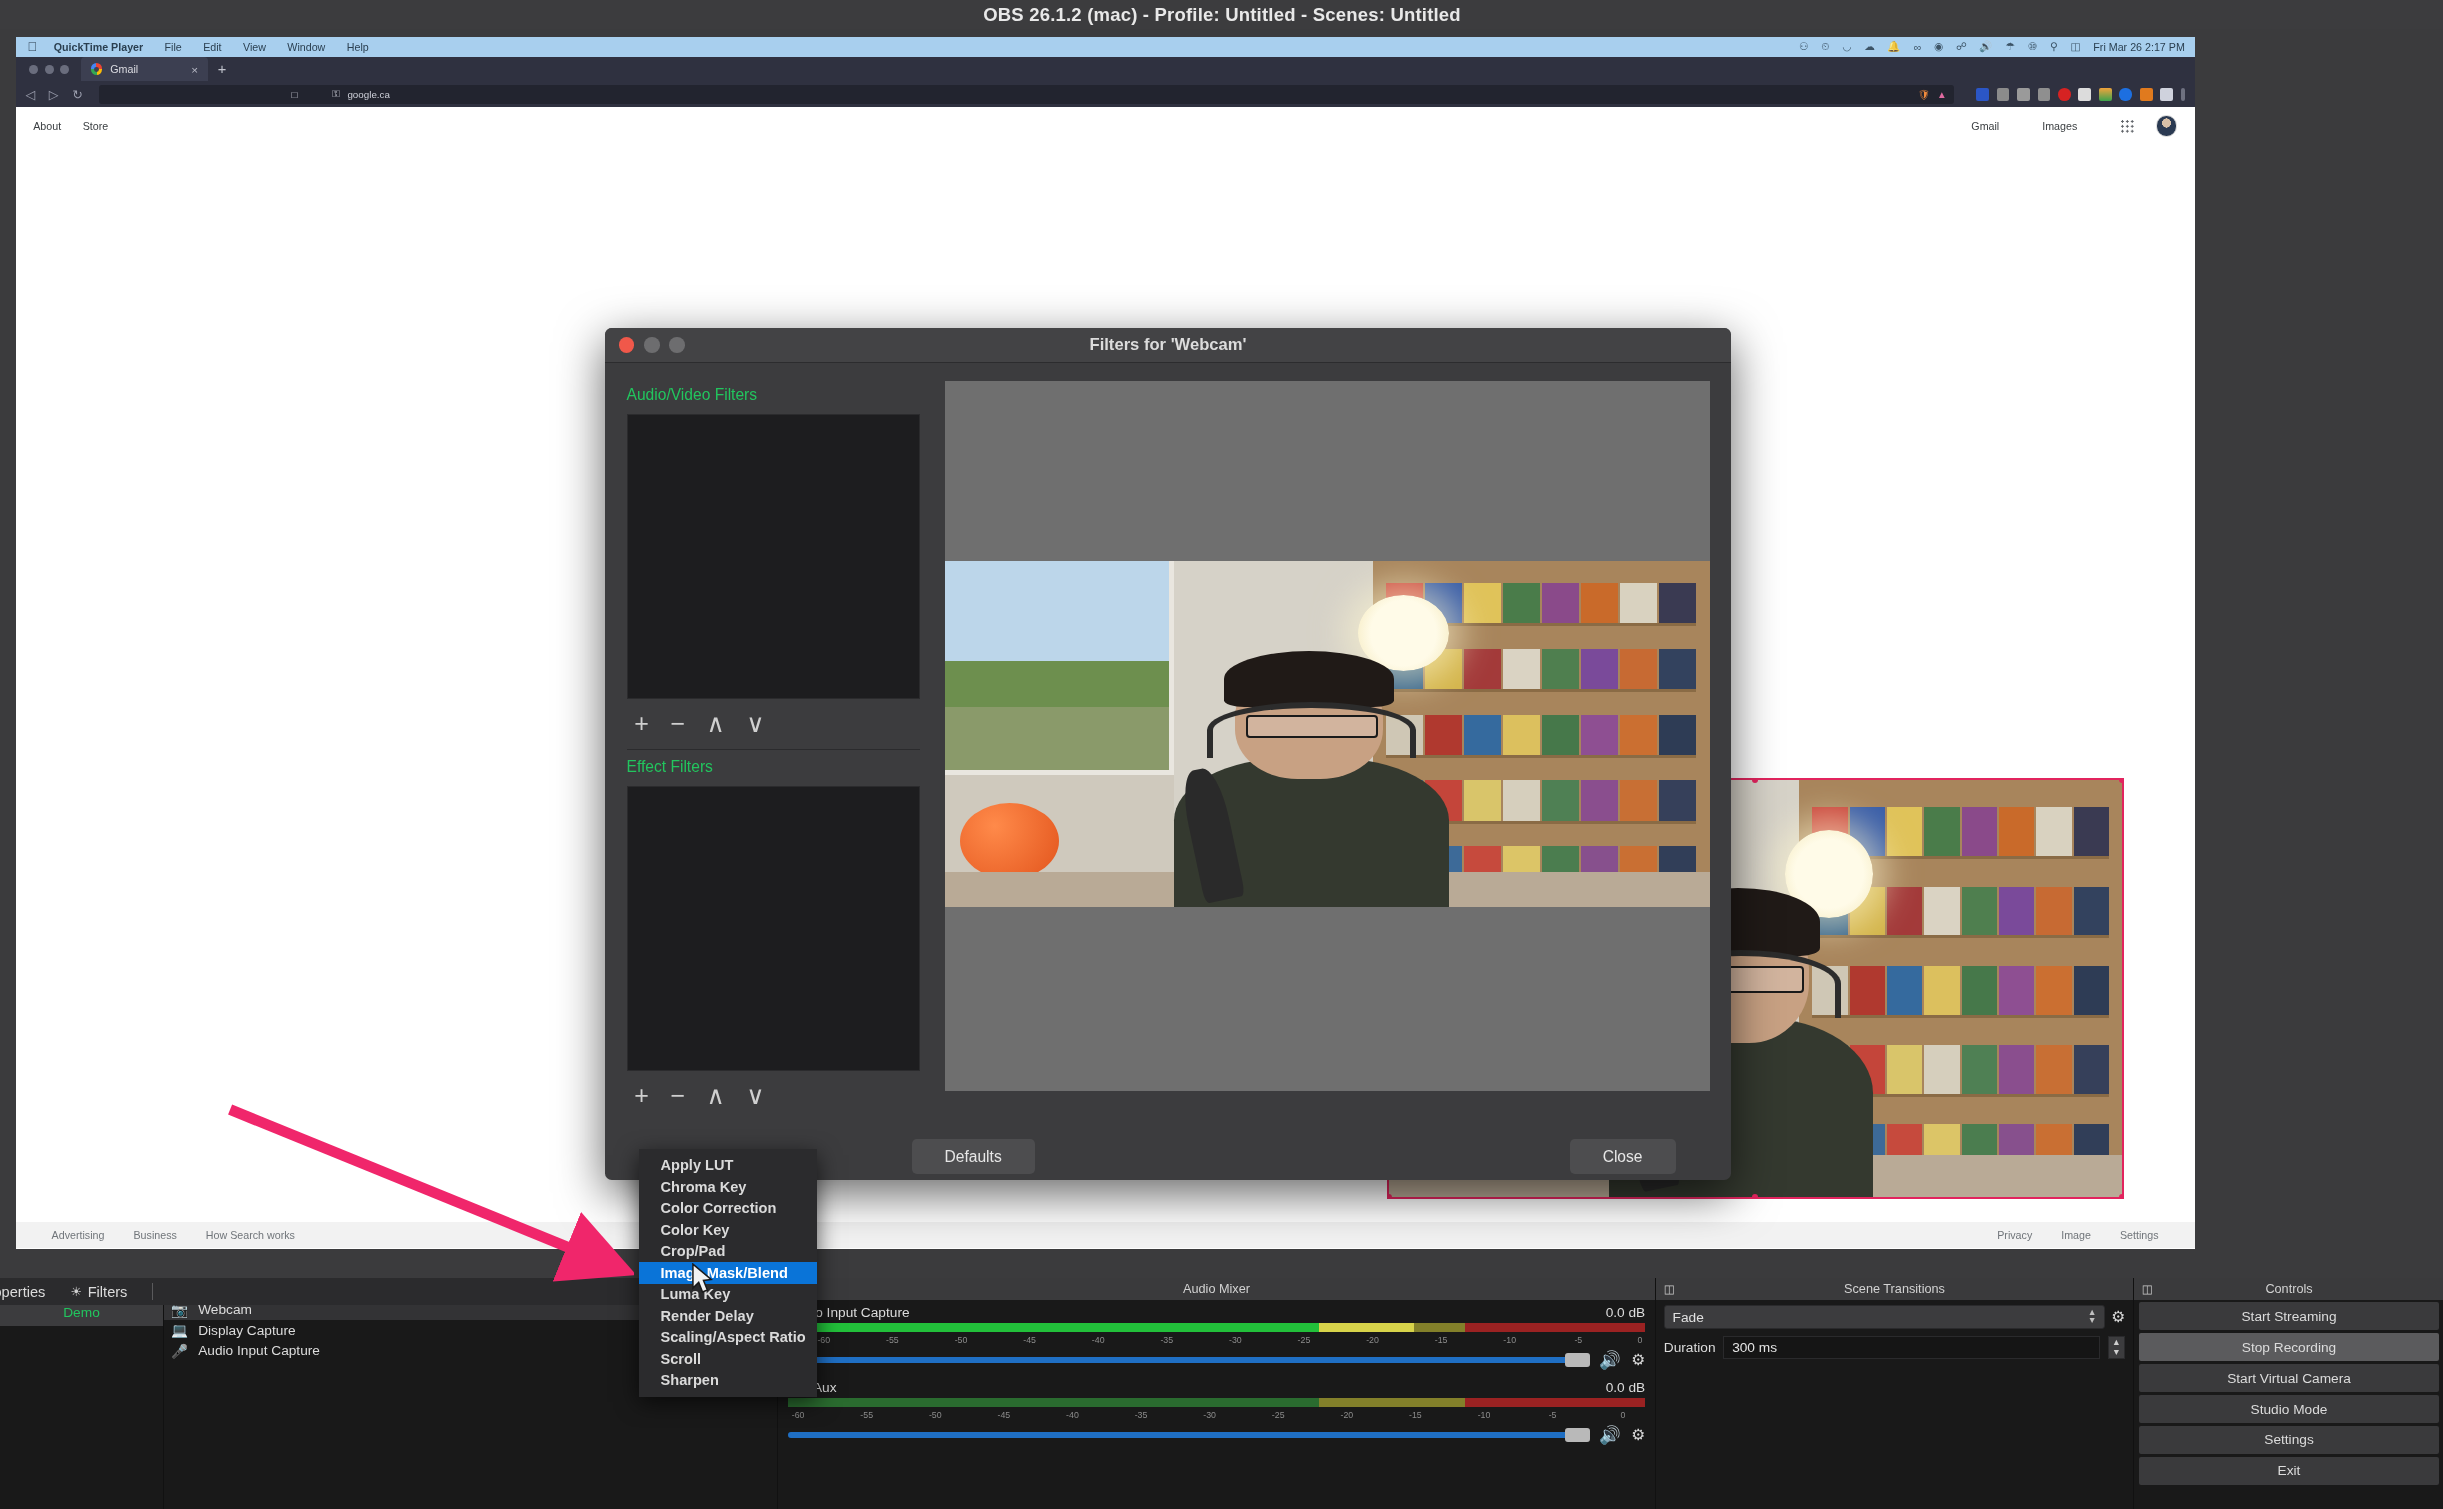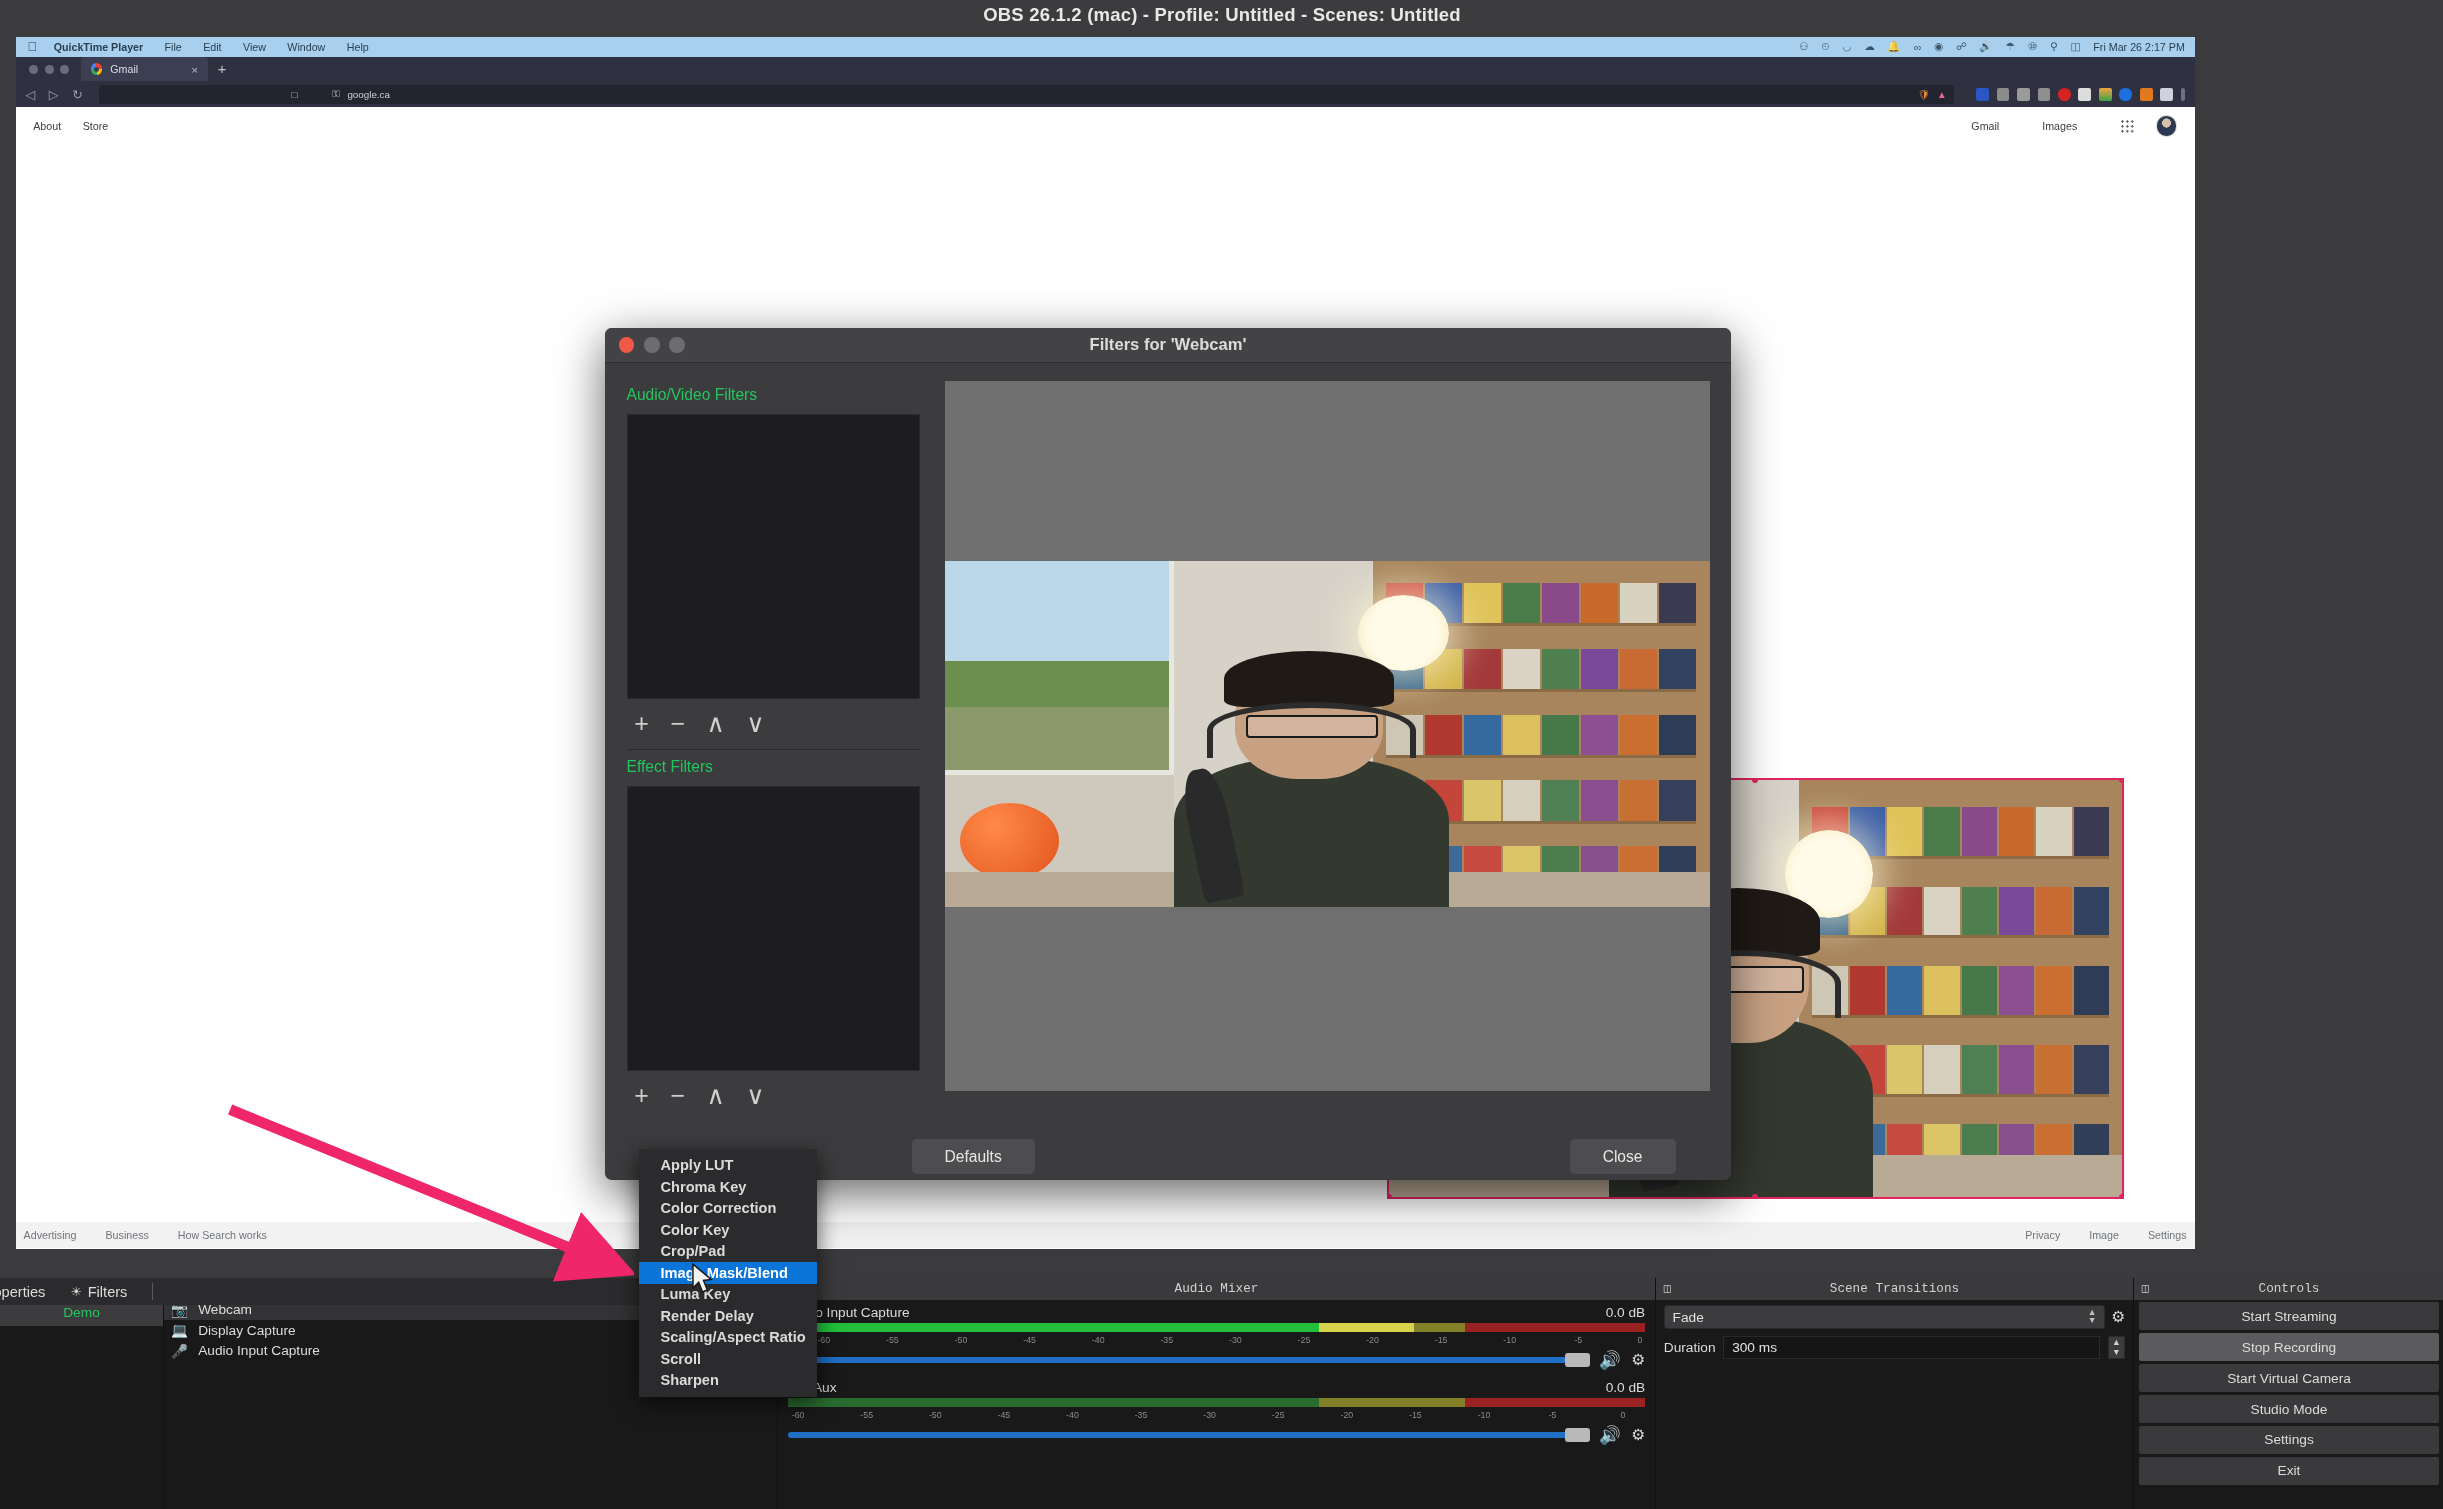--- a/index.html
+++ b/index.html
@@ -83,21 +83,21 @@
   .glogo{ position:absolute; left:50%; top:218px; transform:translateX(-50%);
     font-size:73px; letter-spacing:-2.9px; font-family:"Liberation Sans", sans-serif; }
   .glogo b{ font-weight:normal; }
   .gsearch{ position:absolute; left:50%; top:312px; transform:translateX(-50%);
     width:780px; height:21.5px; border-bottom:1px solid #e3e3e3;
     display:flex; align-items:center; justify-content:space-between;
     font-size:10.7px; color:#9aa0a6; padding:0 9.8px; }
   .gfooter{ position:absolute; left:0; bottom:0; width:100%; background:#f2f2f2; }
   .gf-row1{ height:26px; display:flex; align-items:center; padding:0 26px;
     font-size:10.7px; color:#70757a; border-bottom:1px solid #e4e4e4; }
-  .gf-row2{ height:26px; display:flex; align-items:center; padding:0 8px; font-size:10.7px; color:#70757a; }
+  .gf-row2{ height:26px; display:flex; align-items:center; padding:0 36px; font-size:10.7px; color:#70757a; }
   .gf-row2 a{ margin-right:29px; color:#70757a; text-decoration:none; }
   .gf-right{ margin-left:auto; display:flex; }
   .gf-right a{ margin-left:29px; margin-right:0; }
 
   
   .obs-canvas-cam{
     position:absolute; left:1389px; top:780px; width:733px; height:417px;
     overflow:hidden; outline:2px solid #e2245e;
   }
   .cam-handle{ position:absolute; width:6.8px; height:6.8px; background:#e2245e; border-radius:50%; }
@@ -178,21 +178,21 @@
   
   .arrow{ position:absolute; left:224px; top:1092px; width:410px; height:195px; z-index:70; pointer-events:none; }
 
   
   .cursor{ position:absolute; left:691px; top:1263px; z-index:90; }
 
   
   .docks{ position:absolute; left:0; top:1278px; width:2444px; height:232px; background:#2b2b2d; display:flex; }
   .dock{ display:flex; flex-direction:column; }
   .dock-head{ height:21.5px; background:#3a3a3c; display:flex; align-items:center;
-    justify-content:center; position:relative; font-size:12.7px; color:#d2d2d2;font-family:Liberation Mono, monospace; }
+    justify-content:center; position:relative; font-size:12.7px; color:#d2d2d2; }
   .dock-head .dk-ic{ position:absolute; left:7.8px; font-size:11.7px; color:#c8c8c8; }
   .dock-body{ flex:1; background:#191919; }
 
   .tabs-row{ position:absolute; left:0; top:1278px; width:770px; height:27px;
     background:#2b2b2d; display:flex; align-items:center; gap:25px; padding-left:0; z-index:5; }
   .tabs-row .t{ font-size:14.6px; color:#dcdcdc; display:flex; align-items:center; gap:5.9px; }
 
   .scenes{ width:164px; border-right:1px solid #111; }
   .scene-item{ height:26px; background:#3c3c3e; color:#22c55e; font-size:13.7px;
     display:flex; align-items:center; justify-content:center; }

